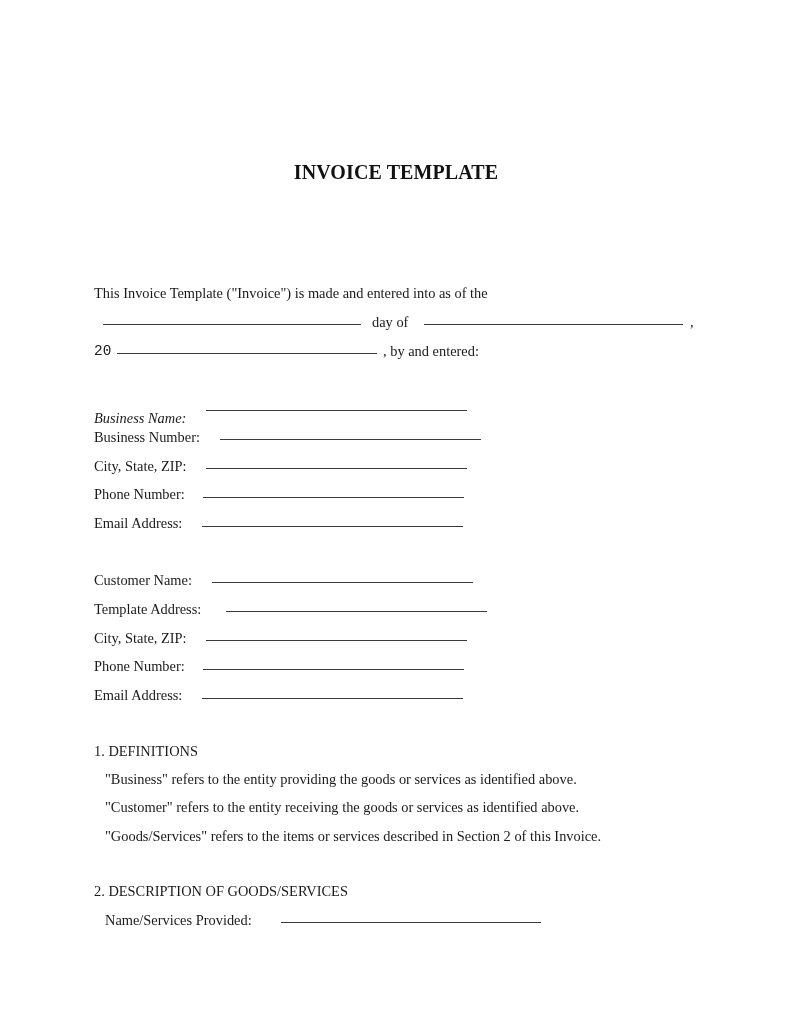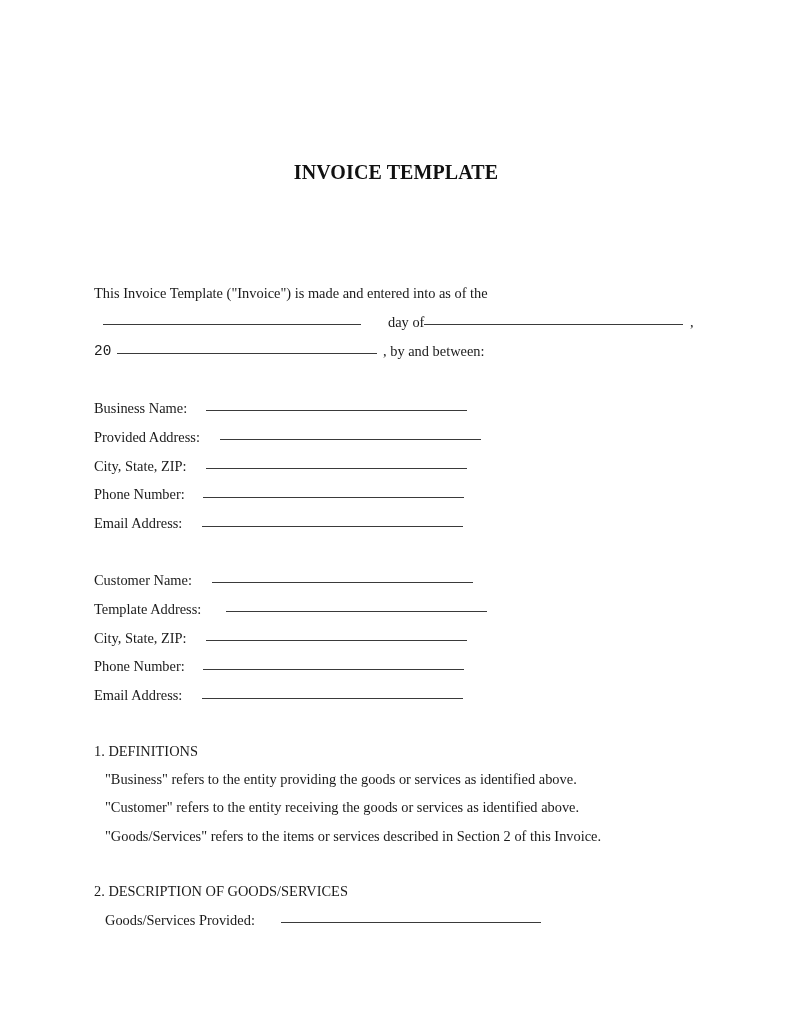--- a/index.html
+++ b/index.html
@@ -46,36 +46,36 @@
   </style>
 </head>
 <body>
 
 <div class="abs title">INVOICE TEMPLATE</div>
 
 <div class="abs txt" style="left:94px; top:284px;">This Invoice Template ("Invoice") is made and entered into as of the</div>
 
 <div class="line" style="left:103px; top:324px; width:258px;"></div>
 <input class="field-input" style="left: 103px; top: 308px; width: 258px;">
-<div class="abs txt" style="left:372px; top:313px;margin-left:16px;">day of</div>
+<div class="abs txt" style="left:372px; top:313px;">day of</div>
 <div class="line" style="left:424px; top:324px; width:259px;"></div>
 <input class="field-input" style="left: 424px; top: 308px; width: 259px;">
 <div class="abs txt" style="left:690px; top:313px;">,</div>
 
 <div class="abs txt" style="left:94px; top:342px;font-family:Liberation Mono, monospace;">20</div>
 <div class="line" style="left:117px; top:353px; width:260px;"></div>
 <input class="field-input" style="left: 117px; top: 337px; width: 260px;">
-<div class="abs txt" style="left:383px; top:342px;">, by and between:</div>
+<div class="abs txt" style="left:383px; top:342px;">, by and entered:</div>
 
 <div>
-  <div class="abs txt" style="left:94px; top:399px;">Business Name:</div>
+  <div class="abs txt" style="left:94px; top:409px;font-style:italic;">Business Name:</div>
   <div class="line" style="left:206px; top:410px; width:261px;"></div>
   <input class="field-input" style="left: 206px; top: 394px; width: 261px;" value="">
 
-  <div class="abs txt" style="left:94px; top:428px;">Provided Address:</div>
+  <div class="abs txt" style="left:94px; top:428px;">Business Number:</div>
   <div class="line" style="left:220px; top:439px; width:261px;"></div>
   <input class="field-input" style="left: 220px; top: 423px; width: 261px;" value="">
 
   <div class="abs txt" style="left:94px; top:457px;">City, State, ZIP:</div>
   <div class="line" style="left:206px; top:468px; width:261px;"></div>
   <input class="field-input" style="left: 206px; top: 452px; width: 261px;" value="">
 
   <div class="abs txt" style="left:94px; top:485px;">Phone Number:</div>
   <div class="line" style="left:203px; top:497px; width:261px;"></div>
   <input class="field-input" style="left: 203px; top: 481px; width: 261px;" value="">
@@ -109,16 +109,16 @@
 
 <div>
   <div class="abs txt" style="left:94px; top:742px;text-align:right;">1. DEFINITIONS</div>
   <div class="abs txt" style="left:105px; top:770px;">"Business" refers to the entity providing the goods or services as identified above.</div>
   <div class="abs txt" style="left:105px; top:798px;">"Customer" refers to the entity receiving the goods or services as identified above.</div>
   <div class="abs txt" style="left:105px; top:827px;">"Goods/Services" refers to the items or services described in Section 2 of this Invoice.</div>
 </div>
 
 <div>
   <div class="abs txt" style="left:94px; top:882px;">2. DESCRIPTION OF GOODS/SERVICES</div>
-  <div class="abs txt" style="left:105px; top:911px;">Goods/Services Provided:</div>
+  <div class="abs txt" style="left:105px; top:911px;">Name/Services Provided:</div>
   <div class="line" style="left:281px; top:922px; width:260px;"></div>
   <input class="field-input" style="left: 281px; top: 906px; width: 260px;" value="">
 </div>
 
 </body></html>

